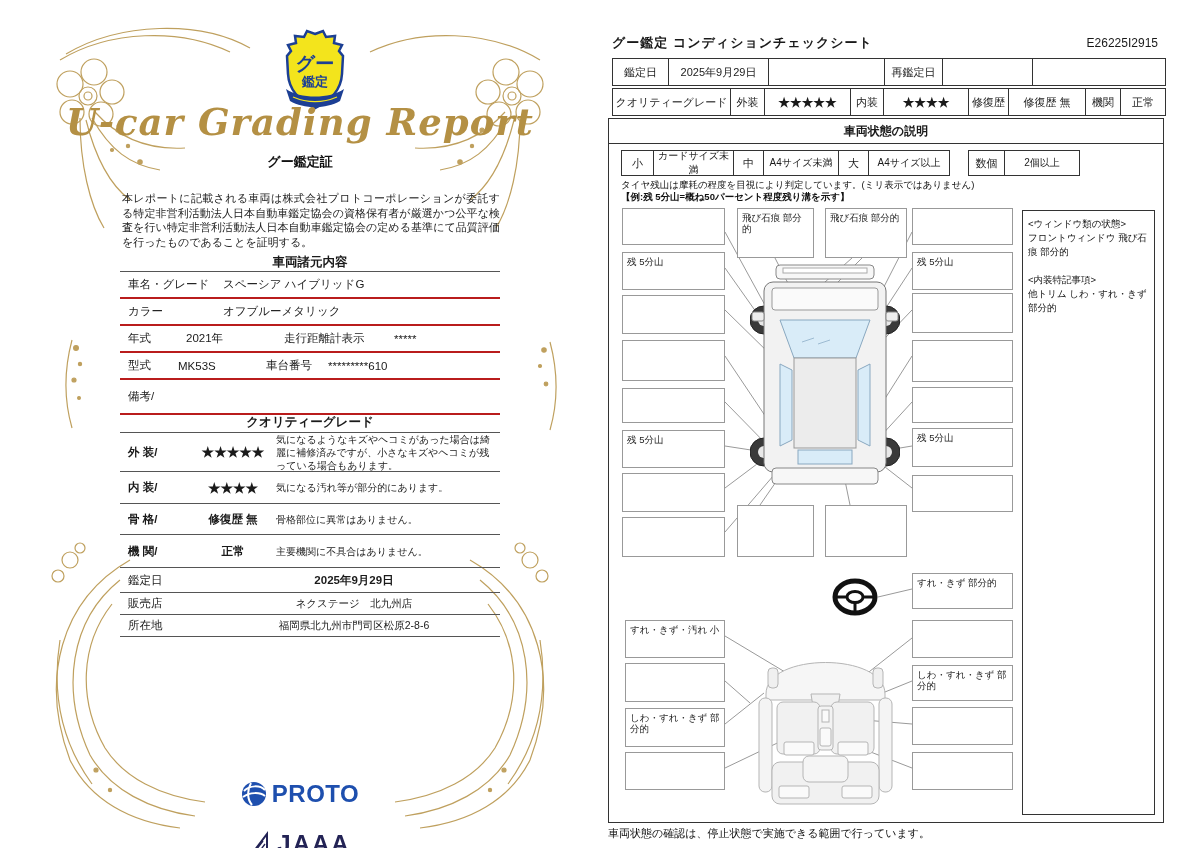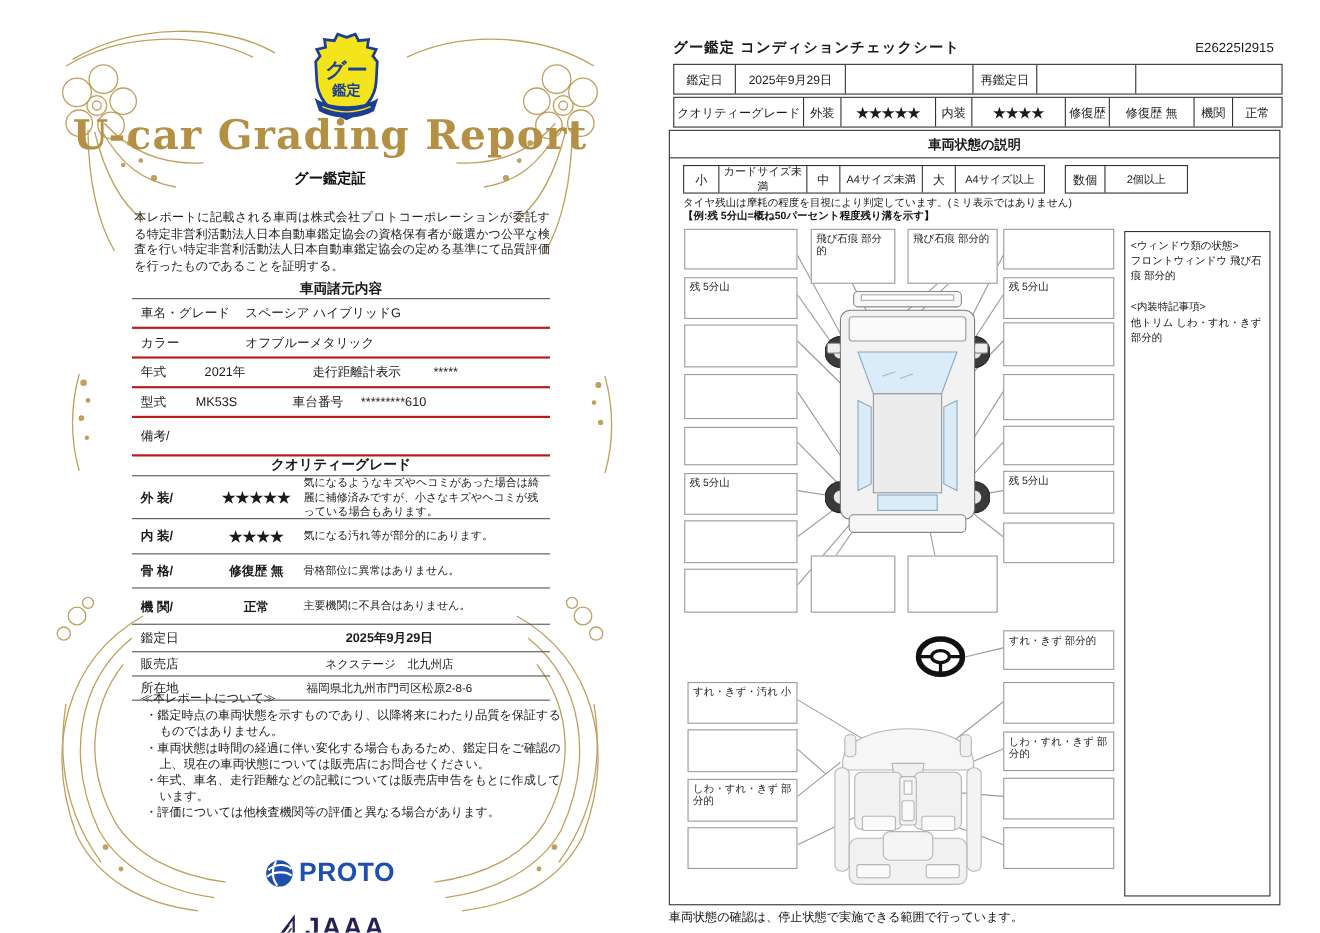--- a/index.html
+++ b/index.html
@@ -4,21 +4,21 @@
 <style>
   html,body{margin:0;padding:0;background:#fff;}
   .canvas{position:relative;width:1200px;height:848px;background:#ffffff;overflow:hidden;
           font-family:"Liberation Sans",sans-serif;color:#1a1a1a;}
   .abs{position:absolute;}
 
   
   .left-page{position:absolute;left:0;top:0;width:600px;height:848px;}
   .ornaments{position:absolute;left:0;top:0;width:600px;height:848px;pointer-events:none;}
   .gr-title{position:absolute;left:60px;top:100px;width:480px;text-align:center;
-            font-family:"DejaVu Serif",serif;font-weight:bold;
+            font-family:"DejaVu Serif",serif;font-style:italic;font-weight:bold;
             font-size:37px;color:#b49044;letter-spacing:1px;}
   .gr-sub{position:absolute;left:60px;top:153px;width:480px;text-align:center;
           font-weight:bold;font-size:13px;color:#111;}
   .intro{position:absolute;left:122px;top:180px;width:378px;font-size:11px;
          line-height:14.6px;text-align:justify;color:#222;}
   .sec-head{position:absolute;width:380px;left:120px;text-align:center;font-weight:bold;font-size:12.5px;}
   .spec{position:absolute;left:120px;top:271px;width:380px;border-top:1px solid #555;font-size:11.5px;}
   .spec-row{display:flex;align-items:center;border-bottom:2px solid #b91c1c;height:25px;}
   .spec-row.tall{height:33px;}
   .sl{flex:none;padding-left:8px;}
@@ -220,29 +220,20 @@
       <div class="i-row" style="height:21px;font-size:10.5px">
         <span class="i-lab" style="font-size:11.5px">販売店</span>
         <span class="i-val">ネクステージ　北九州店</span>
       </div>
       <div class="i-row" style="height:21px;font-size:10.5px">
         <span class="i-lab" style="font-size:11.5px">所在地</span>
         <span class="i-val">福岡県北九州市門司区松原2-8-6</span>
       </div>
     </div>
 
-    <div class="about">
-      <div>≪本レポートについて≫</div>
-      <ul>
-        <li>・鑑定時点の車両状態を示すものであり、以降将来にわたり品質を保証するものではありません。</li>
-        <li>・車両状態は時間の経過に伴い変化する場合もあるため、鑑定日をご確認の上、現在の車両状態については販売店にお問合せください。</li>
-        <li>・年式、車名、走行距離などの記載については販売店申告をもとに作成しています。</li>
-        <li>・評価については他検査機関等の評価と異なる場合があります。</li>
-      </ul>
-    </div>
 
     <div class="logos">
       <div class="logo-proto">
         <svg width="26" height="26" viewBox="0 0 26 26">
           <circle cx="13" cy="13" r="12" fill="#1e4fae"></circle>
           <path d="M3,10 C9,4 19,4 24,9 M2,16 C9,11 19,11 24,15 M10,2 C6,9 6,18 11,24" stroke="#ffffff" stroke-width="2" fill="none"></path>
         </svg>
         <span>PROTO</span>
       </div>
       <div class="logo-jaaa">

